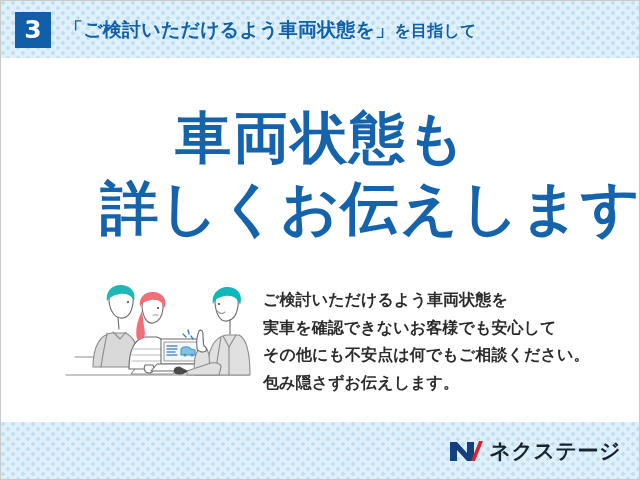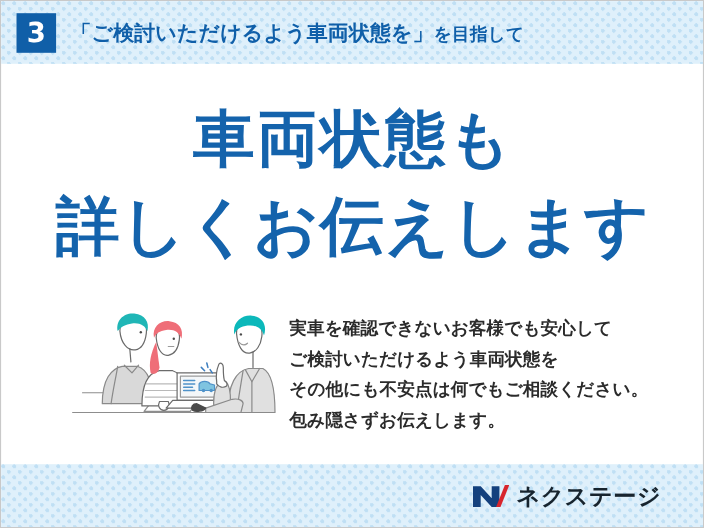--- a/index.html
+++ b/index.html
@@ -81,38 +81,39 @@
   #header-title .big {
     font-size: 19px;
   }
   #header-title .small {
     font-size: 16px;
   }
 
   
   #headline {
     position: absolute;
-    top: 96px;
+    top: 108px;
     left: 0;
     width: 640px;
     text-align: center;
     color: #1463ac;
     font-weight: bold;
     line-height: 1.02;
     letter-spacing: 2px;
   }
   #headline .line1 {
     display: block;
     font-size: 56px;
   }
   #headline .line2 {
     display: block;
     font-size: 58px;
-    margin-top: 22px;
+    margin-top: 12px;
     letter-spacing: 1px;
+    text-align: right;
   }
 
   
   #body-copy {
     position: absolute;
     top: 285px;
     left: 262px;
     width: 350px;
     color: #2b2b2b;
     font-size: 16px;
@@ -137,21 +138,21 @@
   
   #footer-logo {
     position: absolute;
     top: 421px;
     left: 0;
     width: 640px;
     height: 58px;
     display: flex;
     align-items: center;
     justify-content: flex-end;
-    padding-right: 40px;
+    padding-right: 20px;
     box-sizing: border-box;
     font-family: Liberation Serif, serif;
   }
   #logo-mark {
     width: 34px;
     height: 24px;
     flex: 0 0 auto;
   }
   #logo-text {
     margin-left: 7px;
@@ -259,22 +260,22 @@
         <path d="M123 58 L120 55 M126 55 L125 51 M130 60 L128 57" stroke="#3f7fbf" stroke-width="1.4"></path>
 
         <path d="M124 92 L148 84 C154 83 158 85 158 88 L156 96 L124 96 Z" fill="#e0e0e0" stroke="#8a8a8a"></path>
 
         <path d="M116 88 C112 88 110 91 112 94 C115 96 122 95 124 92 Z" fill="#4a4a4a" stroke="#4a4a4a"></path>
       </g>
     </svg>
   </div>
 
   <div id="body-copy">
+    <span class="line">ご検討いただけるよう車両状態を</span>
     <span class="line">実車を確認できないお客様でも安心して</span>
-    <span class="line">ご検討いただけるよう車両状態を</span>
     <span class="line">その他にも不安点は何でもご相談ください。</span>
     <span class="line">包み隠さずお伝えします。</span>
   </div>
 
   <div id="footer-band" class="dot-band"></div>
 
   <div id="footer-logo">
     <svg id="logo-mark" viewBox="0 0 34 24">
       <path d="M1 22 L1 3 L8 3 L18 14 L18 3 L25 3 L25 22 L18 22 L8 11 L8 22 Z" fill="#14417e"></path>
       <path d="M22 22 L30 2 L34 2 L26 22 Z" fill="#d7252d"></path>

